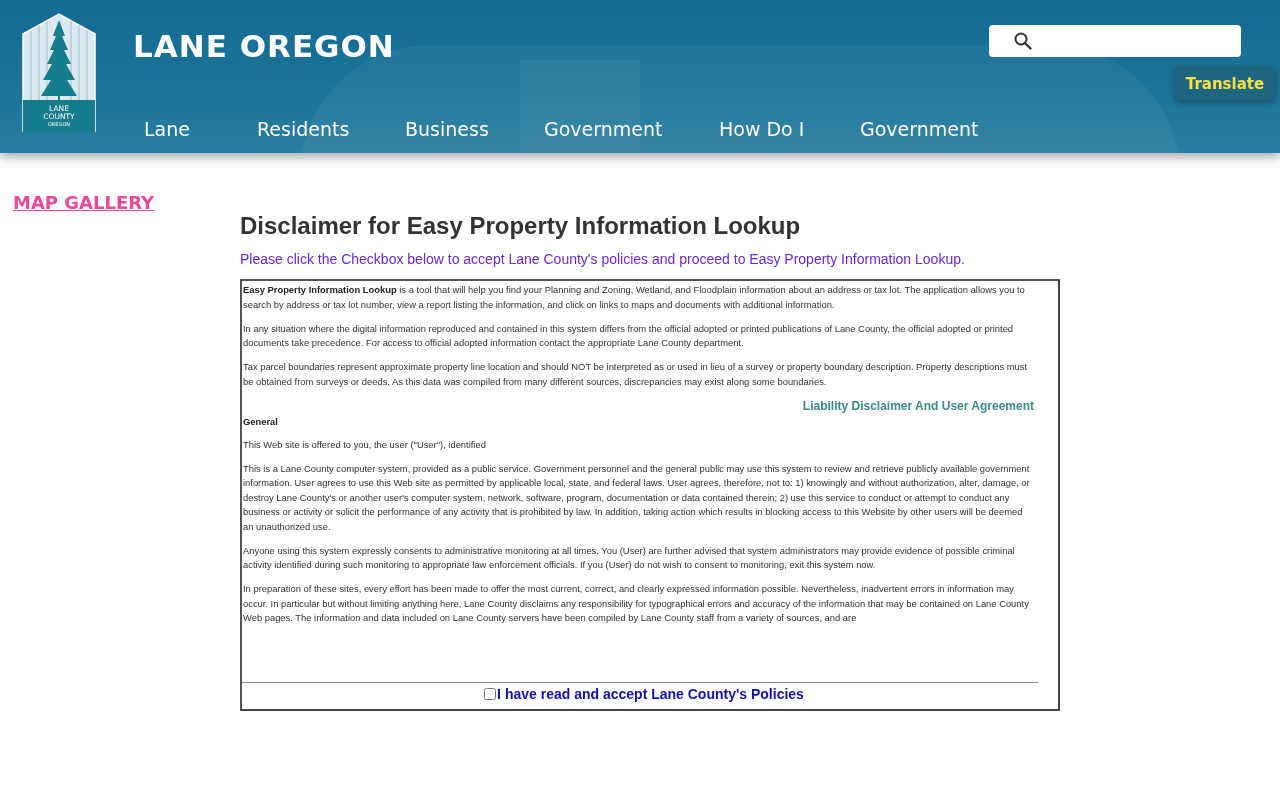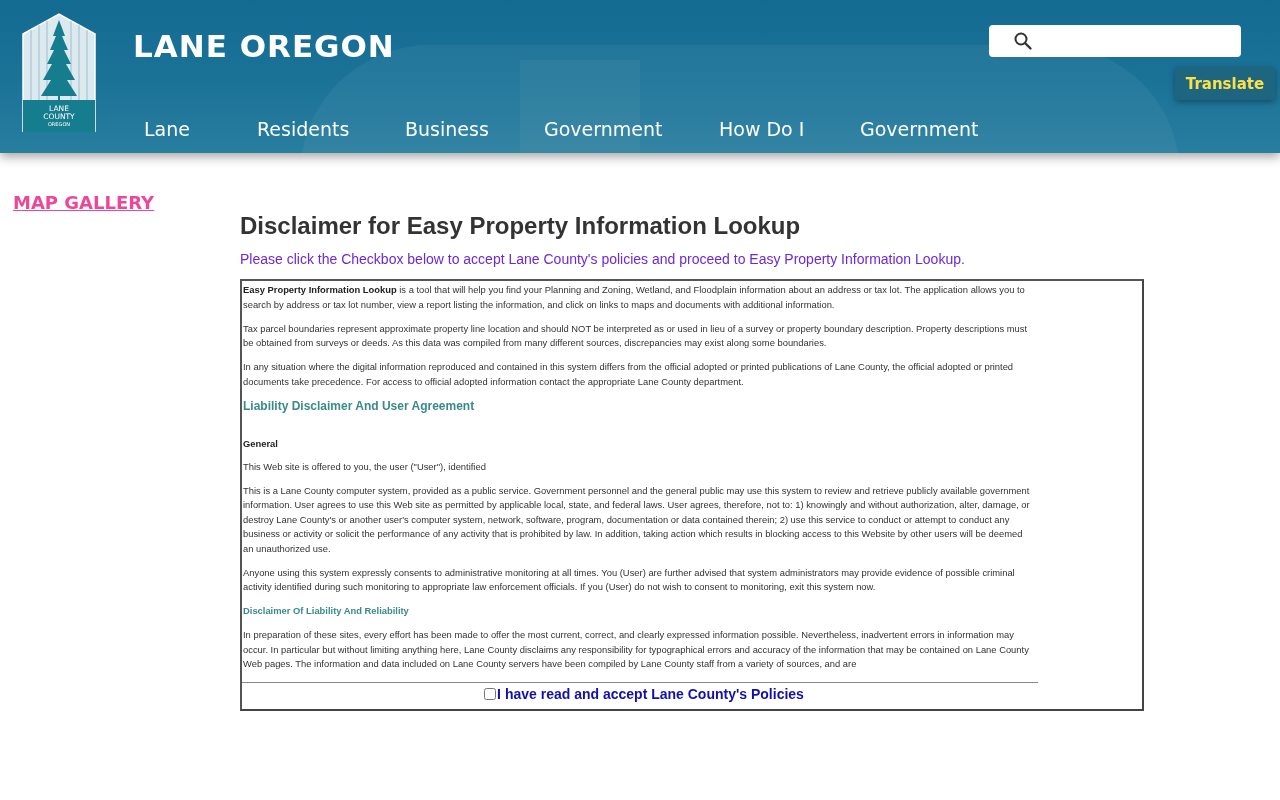--- a/index.html
+++ b/index.html
@@ -66,34 +66,34 @@
     color: #333333; font-family: "Liberation Sans", sans-serif; font-weight: bold; font-size: 24px;
     white-space: nowrap;
     text-align: right;
   }
   .instruction {
     position: absolute; left: 240px; top: 251px;
     color: #6d28d9; font-size: 14px; white-space: nowrap;
   }
 
   .disclaimer-frame {
-    position: absolute; left: 240px; top: 279px; width: 904px; height: 432px;
+    position: absolute; left: 240px; top: 279px; width: 820px; height: 432px;
     border: 2px solid #555555; border-right-color: #444; border-bottom-color: #444;
     background: #fff;
   }
   .disclaimer-scroll {
     position: absolute; left: 0; top: 0; width: 796px; height: 402px;
     overflow: hidden; padding: 2px 4px 0 1px;
     font-size: 9.4px; line-height: 14.5px; color: #333333;
     border-bottom: 1px solid #888;
   }
   .disclaimer-scroll p { margin-bottom: 9.5px; }
   .disclaimer-scroll b { color: #222; }
   .h-liability {
-    color: #3a8a8a; font-weight: bold; font-size: 12px; margin: 2px 0 24px 0;
+    color: #3a8a8a; font-weight: bold; font-size: 12px; margin: 2px 0 2px 0; text-align: right;
   }
   .h-general { font-weight: bold; color: #222; margin-bottom: 8px; }
   .h-small {
     color: #3a8a8a; font-weight: bold; font-size: 9.4px; margin-bottom: 9.5px;
   }
   .accept-row {
     position: absolute; left: 0; top: 402px; width: 796px; height: 26px;
     display: flex; justify-content: center; align-items: flex-start; padding-top: 3px; padding-left: 8px;
   }
   .accept-checkbox {
@@ -151,27 +151,26 @@
 </div>
 
 <a class="map-gallery">MAP GALLERY</a>
 
 <h1 class="page-title">Disclaimer for Easy Property Information Lookup</h1>
 <div class="instruction">Please click the Checkbox below to accept Lane County's policies and proceed to Easy Property Information Lookup.</div>
 
 <div class="disclaimer-frame">
   <div class="disclaimer-scroll">
     <p><b>Easy Property Information Lookup</b><span> is a tool that will help you find your Planning and Zoning, Wetland, and Floodplain information about an address or tax lot. The application allows you to search by address or tax lot number, view a report listing the information, and click on links to maps and documents with additional information.</span></p>
+    <p>In any situation where the digital information reproduced and contained in this system differs from the official adopted or printed publications of Lane County, the official adopted or printed documents take precedence. For access to official adopted information contact the appropriate Lane County department.</p>
     <p>Tax parcel boundaries represent approximate property line location and should NOT be interpreted as or used in lieu of a survey or property boundary description. Property descriptions must be obtained from surveys or deeds. As this data was compiled from many different sources, discrepancies may exist along some boundaries.</p>
-    <p>In any situation where the digital information reproduced and contained in this system differs from the official adopted or printed publications of Lane County, the official adopted or printed documents take precedence. For access to official adopted information contact the appropriate Lane County department.</p>
     <div class="h-liability">Liability Disclaimer And User Agreement</div>
     <div class="h-general">General</div>
     <p>This Web site is offered to you, the user ("User"), identified</p>
     <p>This is a Lane County computer system, provided as a public service. Government personnel and the general public may use this system to review and retrieve publicly available government information. User agrees to use this Web site as permitted by applicable local, state, and federal laws. User agrees, therefore, not to: 1) knowingly and without authorization, alter, damage, or destroy Lane County's or another user's computer system, network, software, program, documentation or data contained therein; 2) use this service to conduct or attempt to conduct any business or activity or solicit the performance of any activity that is prohibited by law. In addition, taking action which results in blocking access to this Website by other users will be deemed an unauthorized use.</p>
     <p>Anyone using this system expressly consents to administrative monitoring at all times. You (User) are further advised that system administrators may provide evidence of possible criminal activity identified during such monitoring to appropriate law enforcement officials. If you (User) do not wish to consent to monitoring, exit this system now.</p>
-    <div class="h-small">Disclaimer Of Liability And Reliability</div>
     <p>In preparation of these sites, every effort has been made to offer the most current, correct, and clearly expressed information possible. Nevertheless, inadvertent errors in information may occur. In particular but without limiting anything here, Lane County disclaims any responsibility for typographical errors and accuracy of the information that may be contained on Lane County Web pages. The information and data included on Lane County servers have been compiled by Lane County staff from a variety of sources, and are</p>
   </div>
   <div class="accept-row">
     <input type="checkbox" class="accept-checkbox" style="">
     <label class="accept-label">I have read and accept Lane County's Policies</label>
   </div>
 </div>
 
 </body></html>

